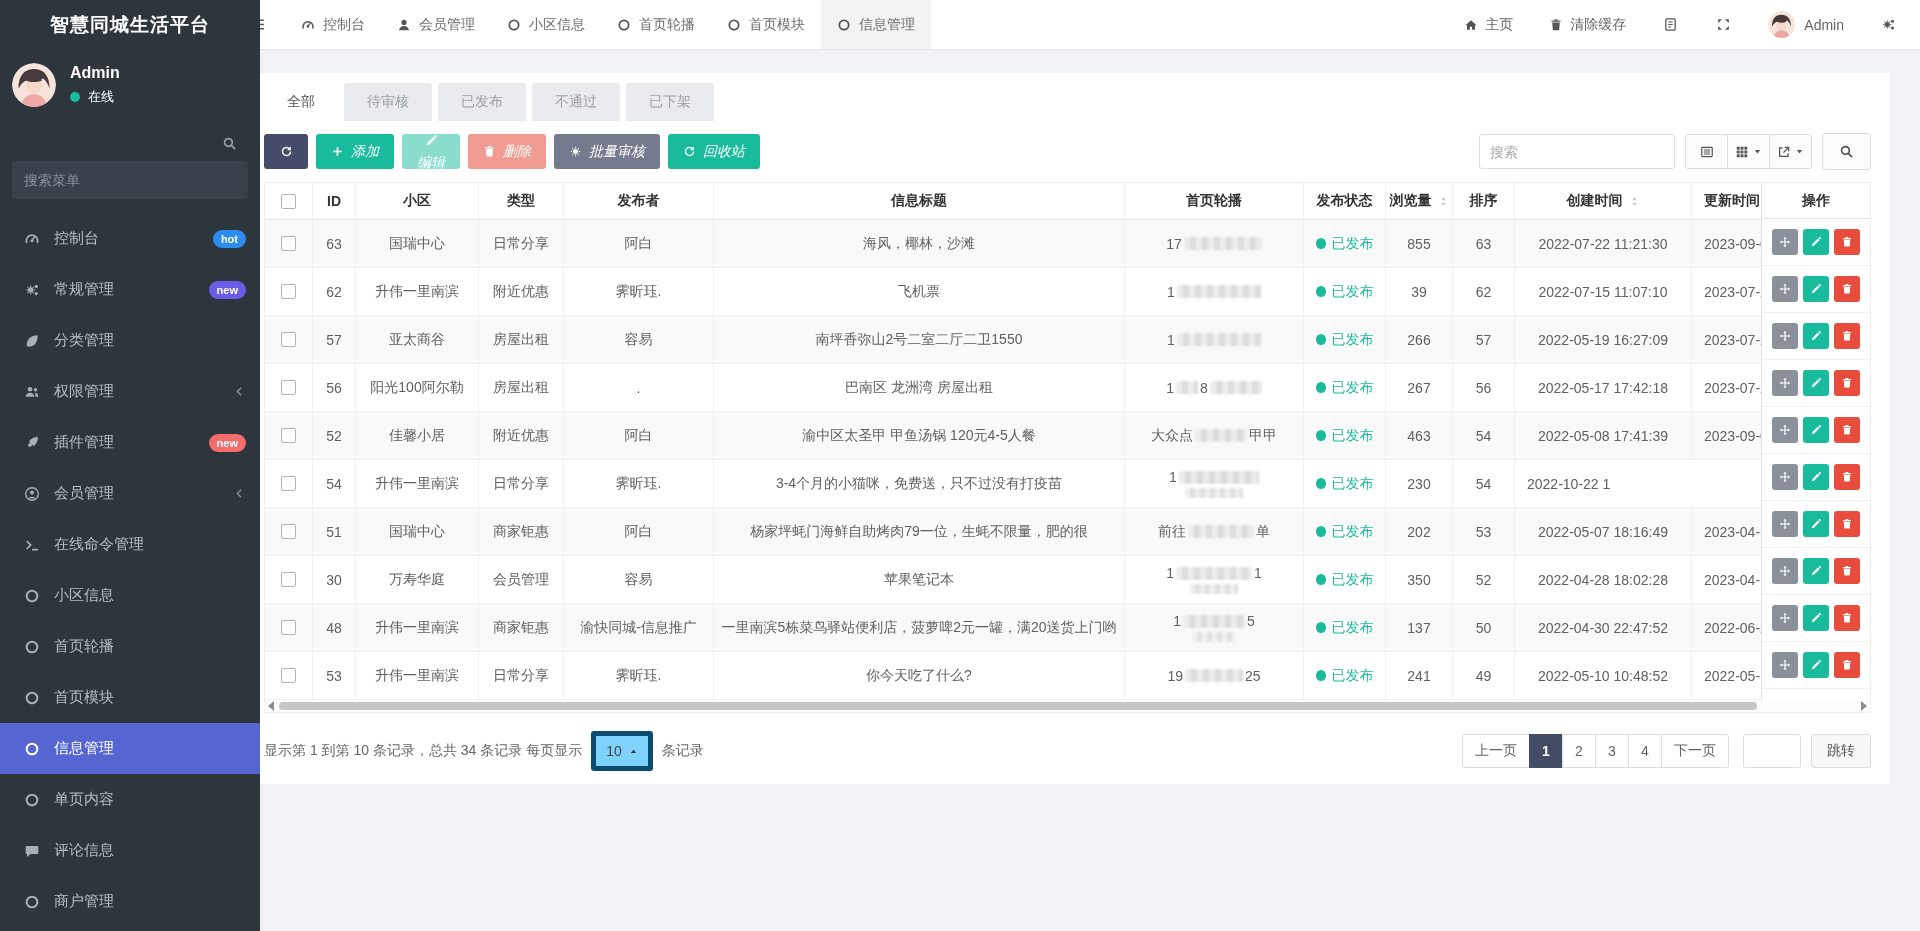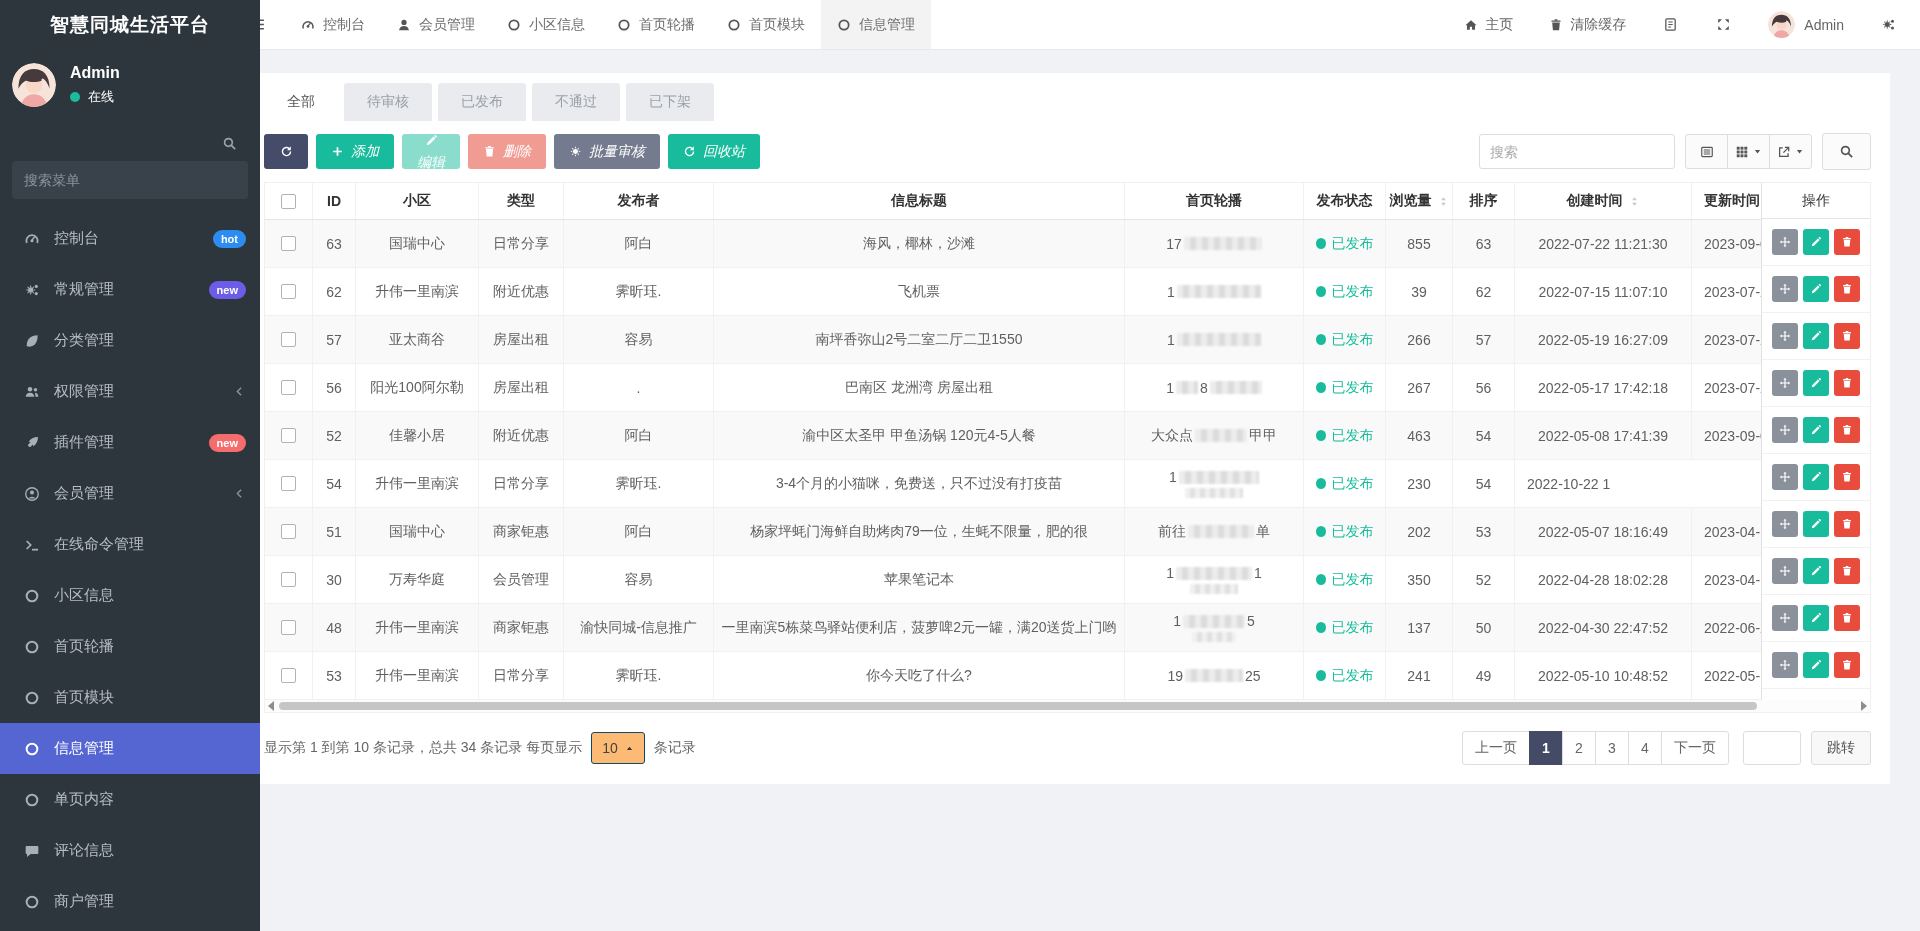--- a/index.html
+++ b/index.html
@@ -99,38 +99,38 @@
       background:#fff;margin:0;cursor:pointer;}
   .status{color:#18bc9c;display:flex;align-items:center;gap:6px;}
   .sdot{width:10px;height:11px;border-radius:50%;background:#18bc9c;flex:none;}
   .contact-cell{flex-direction:column;gap:3px;}
   .cline{display:flex;align-items:center;gap:2px;}
   .mask{display:inline-block;height:13px;border-radius:1px;filter:blur(1.3px);
         background:repeating-linear-gradient(90deg,#ececec 0 6px,#dcdcdc 6px 12px);}
   .mask.l2{height:10px;background:repeating-linear-gradient(90deg,#f0f0f0 0 5px,#e0e0e0 5px 10px);}
 
   .actions-col{position:absolute;top:0;right:0;bottom:0;width:108px;background:#fff;border-left:1px solid #e2e2e2;}
-  .ac-head{height:36px;display:flex;align-items:center;justify-content:center;font-weight:normal;color:#333;
+  .ac-head{height:36px;display:flex;align-items:center;justify-content:center;font-weight:bold;color:#333;
         border-bottom:1px solid #e4e4e4;font-size:14px;box-sizing:border-box;}
   .ac-row{height:47px;display:flex;align-items:center;justify-content:center;gap:5px;
         border-bottom:1px solid #f1f1f1;box-sizing:border-box;}
   .abtn{width:26px;height:26px;border:none;border-radius:3px;color:#fff;display:flex;align-items:center;
         justify-content:center;font-size:12px;cursor:pointer;padding:0;}
   .abtn.move{background:#8a919b;} .abtn.edit{background:#18bc9c;} .abtn.del{background:#e74c3c;}
 
   .hscroll{height:13px;position:relative;background:#fcfcfc;display:flex;align-items:center;
         border:1px solid #f0f0f0;border-top:none;box-sizing:border-box;}
   .harrow{width:0;height:0;border-top:5px solid transparent;border-bottom:5px solid transparent;cursor:pointer;}
   .harrow.left{border-right:6px solid #8d8d8d;margin-left:3px;}
   .harrow.right{border-left:6px solid #8d8d8d;position:absolute;right:3px;}
   .hthumb{position:absolute;left:14px;top:2px;height:8px;width:1478px;background:#c6c6c6;border-radius:4px;cursor:pointer;}
 
   
   .pager{display:flex;align-items:center;margin-top:18px;color:#666;font-size:14px;}
-  .psize{display:inline-flex;align-items:center;gap:7px;border:1px solid #0c4a6e;background:#fdba74;
+  .psize{display:inline-flex;align-items:center;gap:7px;border:5px solid #0c4a6e;background:#7dd3fc;
         padding:0 10px;height:30px;border-radius:3px;margin:0 9px;color:#444;cursor:pointer;}
   .psize .caret{font-size:9px;color:#333;}
   .pager-right{margin-left:auto;display:flex;align-items:center;}
   .pg-group{display:flex;}
   .pg-btn{min-width:34px;height:34px;box-sizing:border-box;padding:0 12px;display:flex;align-items:center;
         justify-content:center;border:1px solid #ddd;background:#fff;color:#666;font-size:14px;cursor:pointer;
         margin-left:-1px;font-family:inherit;}
   .pg-group .pg-btn:first-child{border-radius:3px 0 0 3px;margin-left:0;}
   .pg-group .pg-btn:last-child{border-radius:0 3px 3px 0;}
   .pg-num{padding:0;}

